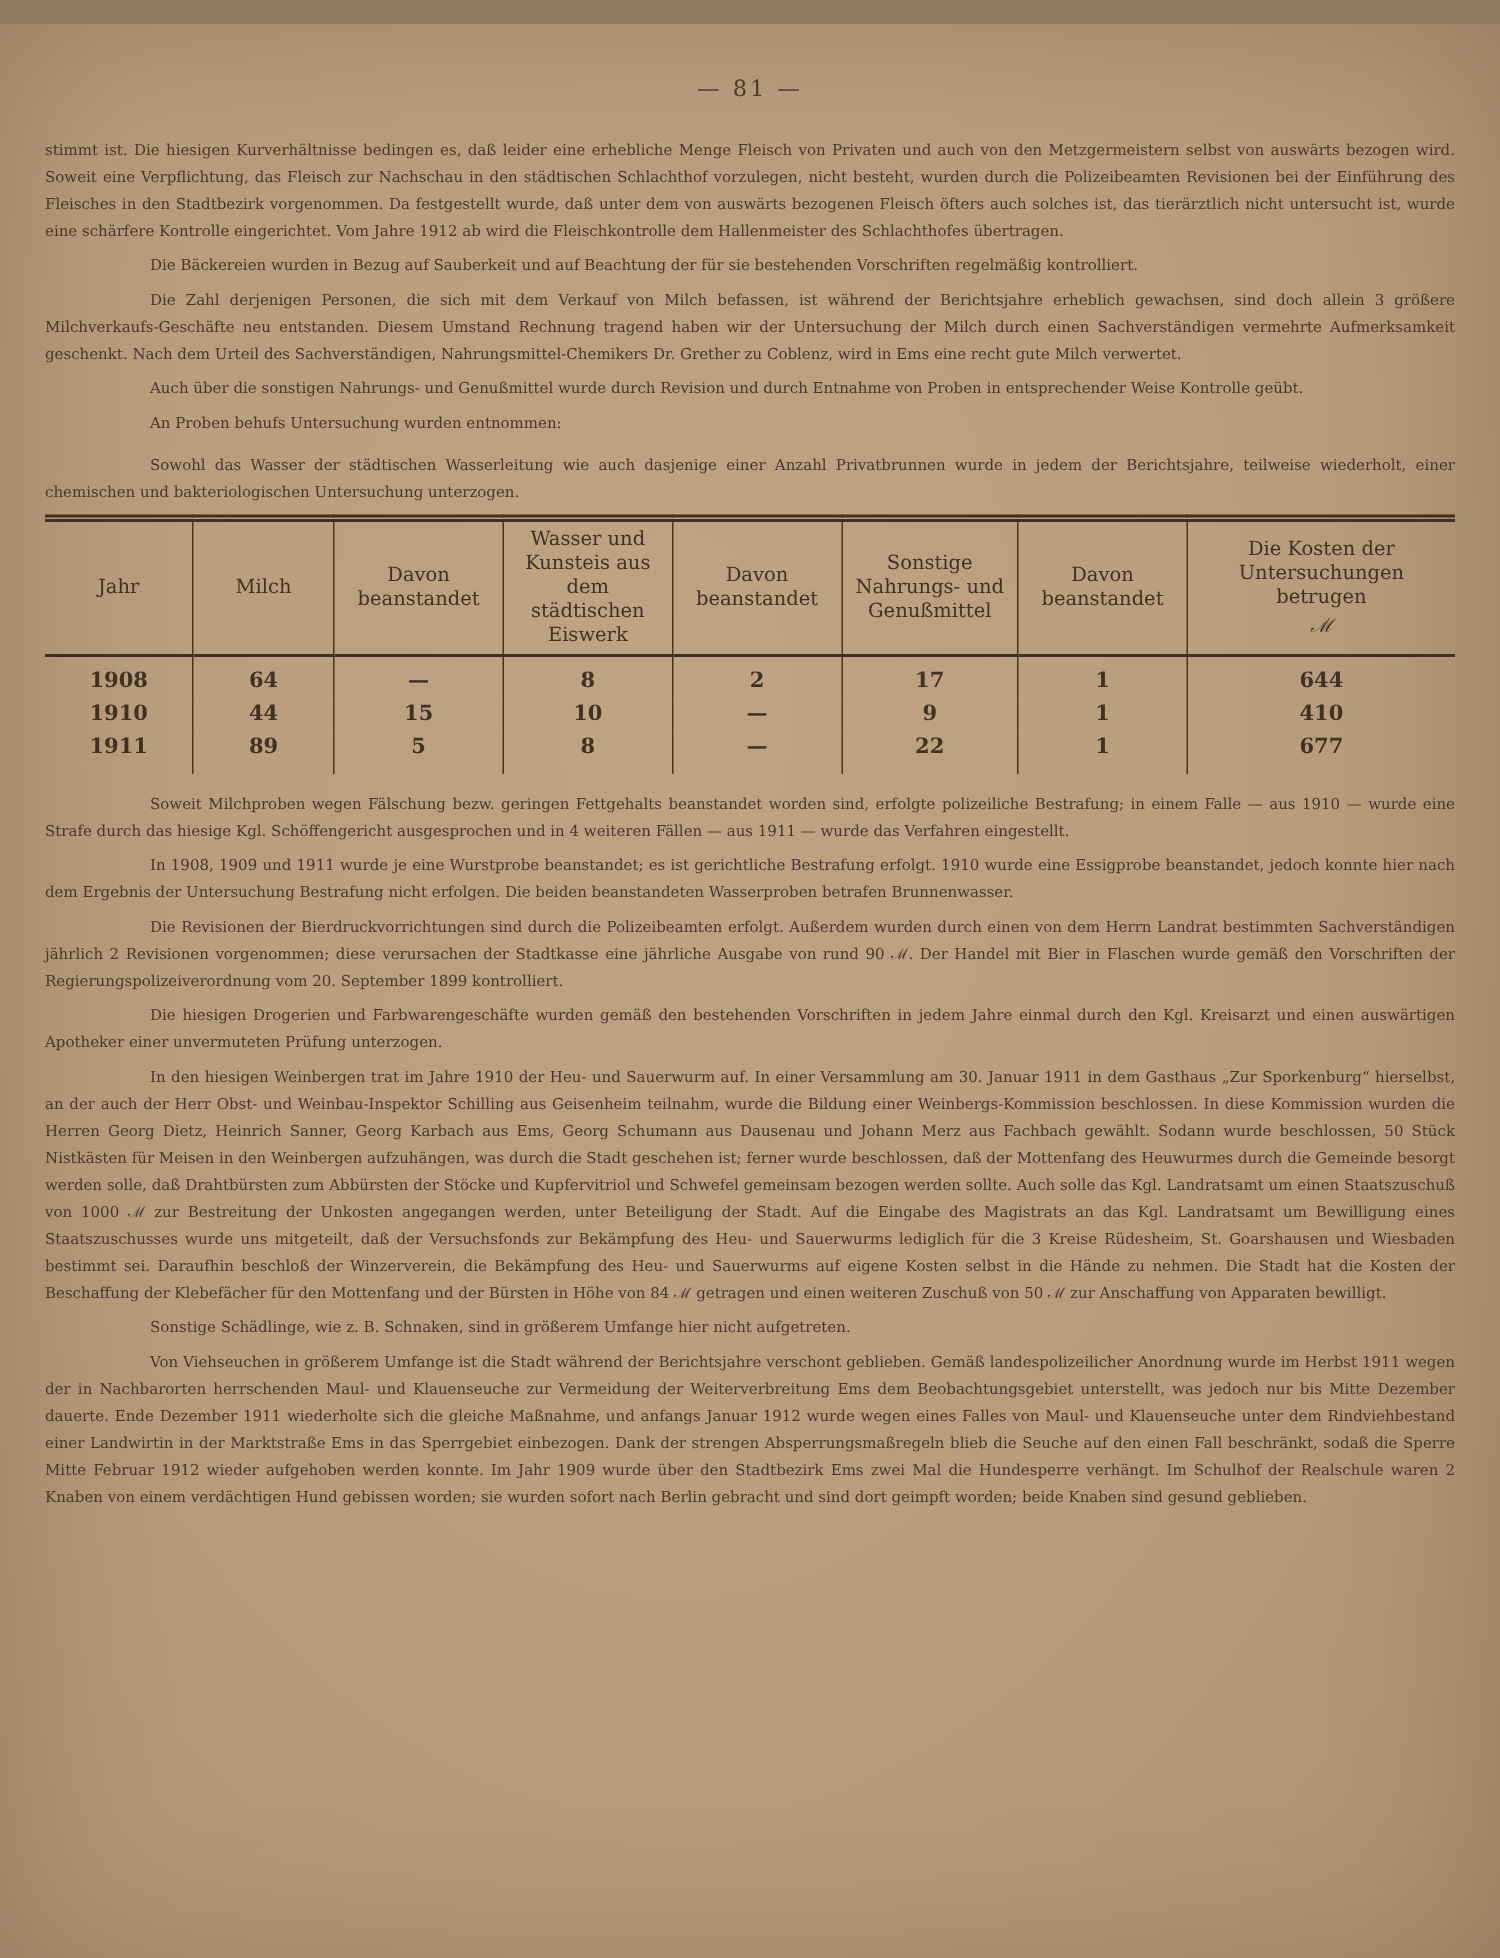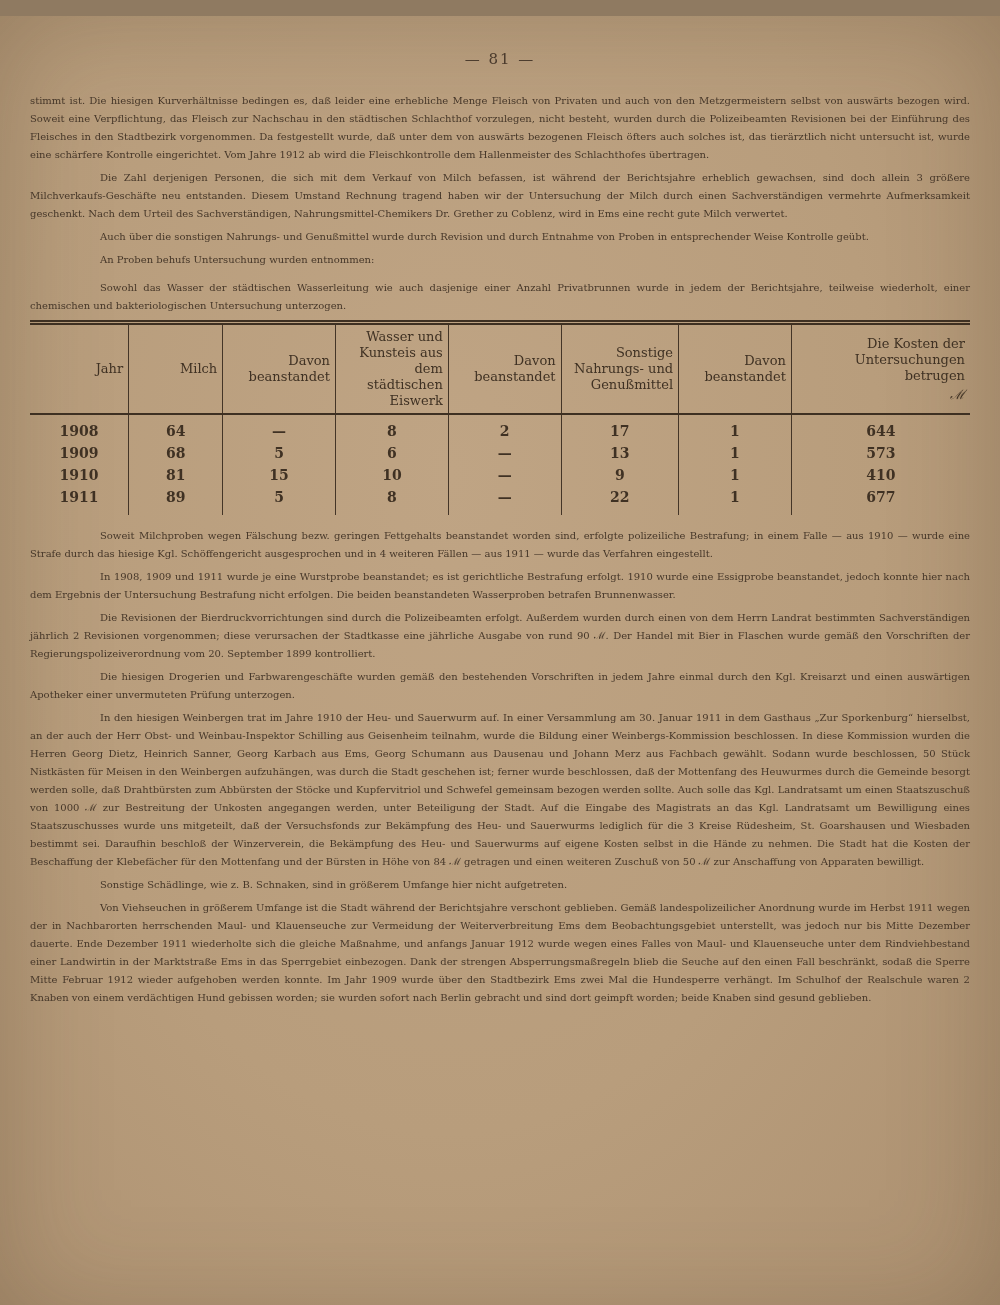--- a/index.html
+++ b/index.html
@@ -48,21 +48,21 @@
     border-left:1.5px solid #443527;
     font-weight:normal;
     color:#3f3123;
   }
   table.samples th:first-child, table.samples td:first-child { border-left:none; }
   table.samples thead th {
     height:78px;
     padding:4px 5px;
     font-size:13px;
     line-height:16px;
-    text-align:right;
+    text-align:center;
     vertical-align:middle;
     border-bottom:2px solid #3e3022;
   }
   table.samples tbody td {
     text-align:center;
     font-size:14px;
     line-height:20px;
     padding:1px 2px;
     vertical-align:middle;
     font-weight:bold;
@@ -81,20 +81,21 @@
 </style>
 </head>
 <body>
 
 <div class="page">
   <div class="page-number">—  81  —</div>
 
   <div class="content">
 
     <p class="para no-indent">stimmt ist.  Die hiesigen Kurverhältnisse bedingen es, daß leider eine erhebliche Menge Fleisch von Privaten und auch von den Metzgermeistern selbst von auswärts bezogen wird. Soweit eine Verpflichtung, das Fleisch zur Nachschau in den städtischen Schlachthof vorzulegen, nicht besteht, wurden durch die Polizeibeamten Revisionen bei der Einführung des Fleisches in den Stadtbezirk vorgenommen. Da festgestellt wurde, daß unter dem von auswärts bezogenen Fleisch öfters auch solches ist, das tierärztlich nicht untersucht ist, wurde eine schärfere Kontrolle eingerichtet. Vom Jahre 1912 ab wird die Fleischkontrolle dem Hallenmeister des Schlachthofes übertragen.</p>
+    <p class="para">Die Bäckereien wurden in Bezug auf Sauberkeit und auf Beachtung der für sie bestehenden Vorschriften regelmäßig kontrolliert.</p>
     <p class="para">Die Zahl derjenigen Personen, die sich mit dem Verkauf von Milch befassen, ist während der Berichtsjahre erheblich gewachsen, sind doch allein 3 größere Milchverkaufs-Geschäfte neu entstanden. Diesem Umstand Rechnung tragend haben wir der Untersuchung der Milch durch einen Sachverständigen vermehrte Aufmerksamkeit geschenkt. Nach dem Urteil des Sachverständigen, Nahrungsmittel-Chemikers Dr. Grether zu Coblenz, wird in Ems eine recht gute Milch verwertet.</p>
     <p class="para">Auch über die sonstigen Nahrungs- und Genußmittel wurde durch Revision und durch Entnahme von Proben in entsprechender Weise Kontrolle geübt.</p>
     <p class="para pre-table">An Proben behufs Untersuchung wurden entnommen:</p>
     <p class="para">Sowohl das Wasser der städtischen Wasserleitung wie auch dasjenige einer Anzahl Privatbrunnen wurde in jedem der Berichtsjahre, teilweise wiederholt, einer chemischen und bakteriologischen Untersuchung unterzogen.</p>
 
     <table class="samples">
       <colgroup>
         <col class="col-jahr">
           <col class="col-milch">
           <col class="col-davon1">
@@ -124,32 +125,22 @@
           <td>1908</td>
           <td>64</td>
           <td>—</td>
           <td>8</td>
           <td>2</td>
           <td>17</td>
           <td>1</td>
           <td>644</td>
         </tr>
         <tr>
-          <td>1909</td>
-          <td>68</td>
-          <td>5</td>
-          <td>6</td>
-          <td>—</td>
-          <td>13</td>
-          <td>1</td>
-          <td>573</td>
-        </tr>
-        <tr>
           <td>1910</td>
-          <td>81</td>
+          <td>44</td>
           <td>15</td>
           <td>10</td>
           <td>—</td>
           <td>9</td>
           <td>1</td>
           <td>410</td>
         </tr>
         <tr>
           <td>1911</td>
           <td>89</td>

